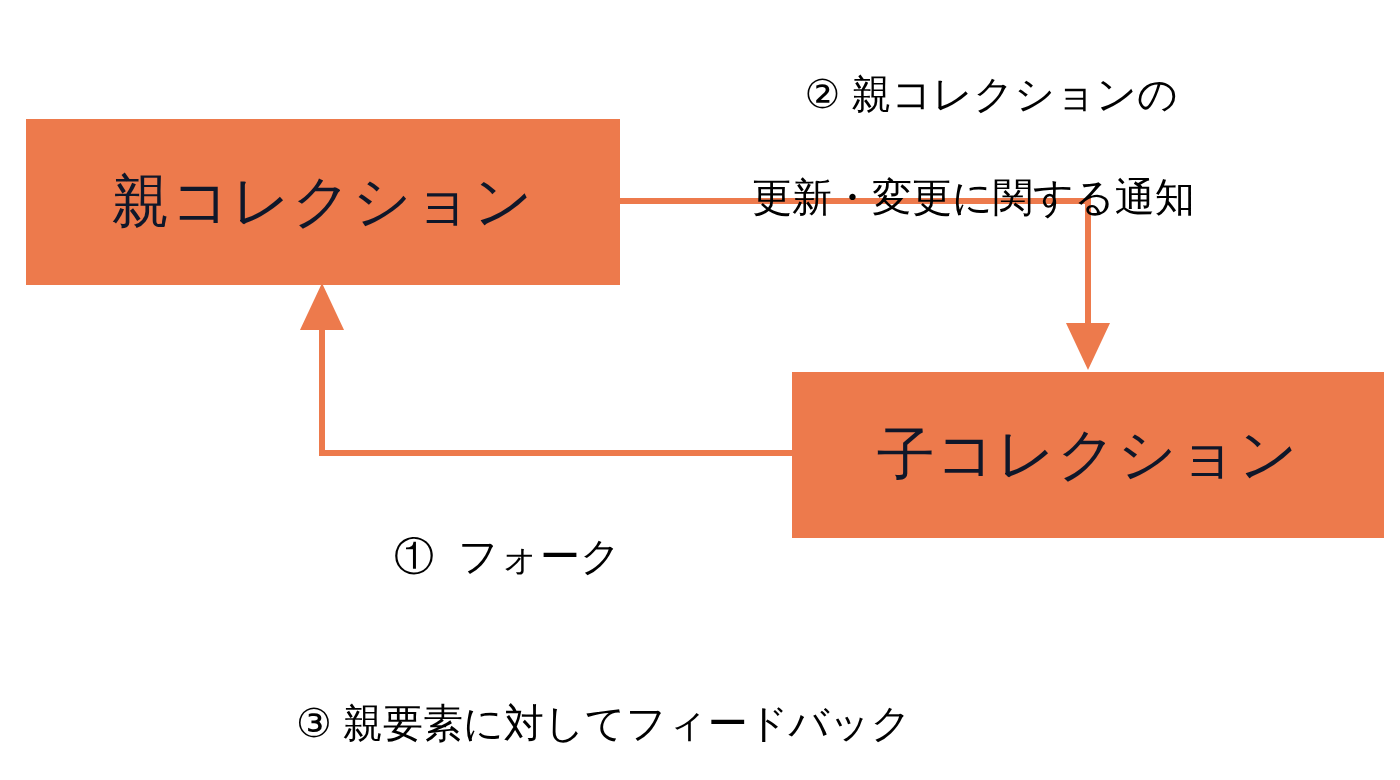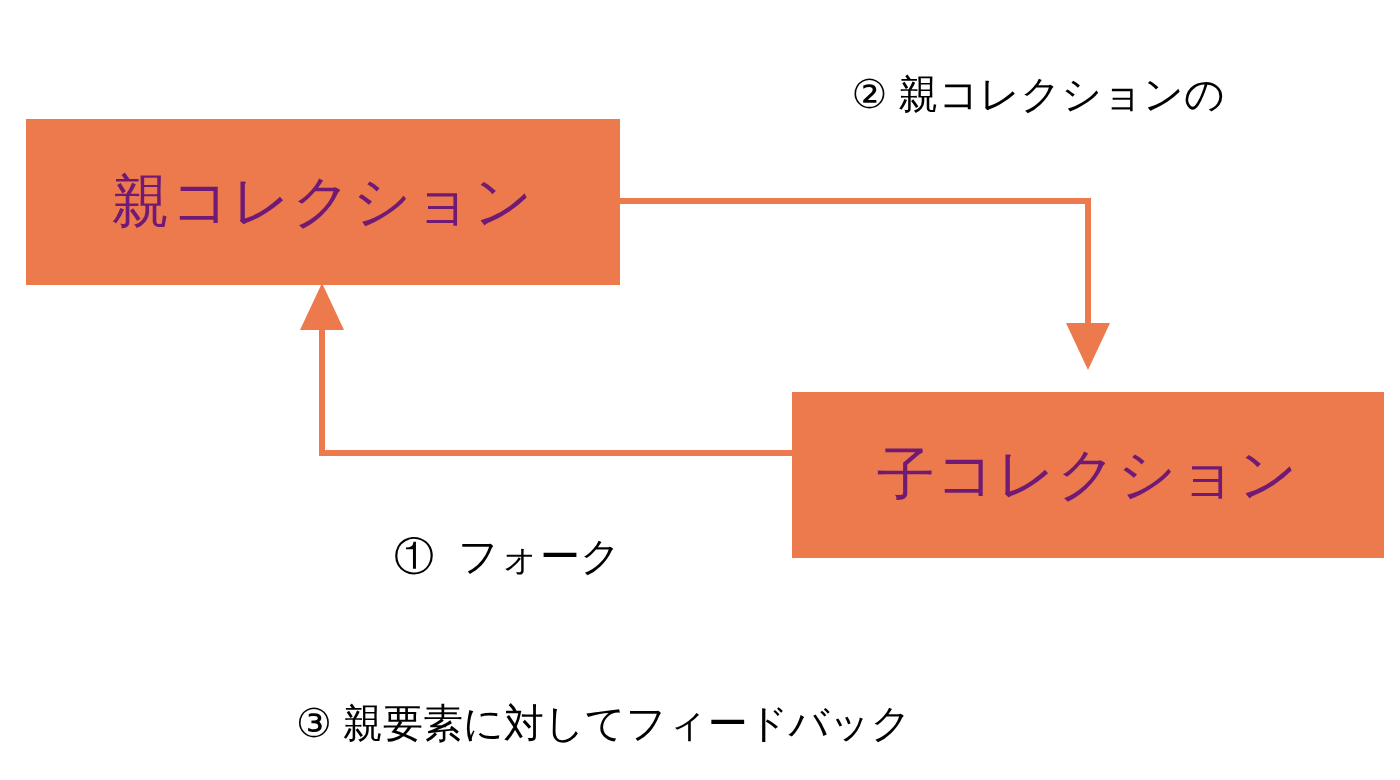--- a/index.html
+++ b/index.html
@@ -17,41 +17,40 @@
     background: #ffffff;
     overflow: hidden;
   }
 
   
   .node-box {
     position: absolute;
     display: flex;
     align-items: center;
     justify-content: center;
-    color: #701a75;
+    color: #0f172a;
     font-weight: 400;
     letter-spacing: 0.02em;
     white-space: nowrap;
   }
   #parent-box {
     left: 26px;
     top: 119px;
     width: 594px;
     height: 166px;
     background: #ED7A4C;
     font-size: 58px;
   }
   #child-box {
     left: 792px;
     top: 372px;
     width: 592px;
     height: 166px;
     background: #ED7A4C;
     font-size: 58px;
-    margin-top: 20px;
   }
 
   
   #connectors {
     position: absolute;
     left: 0;
     top: 0;
     width: 1400px;
     height: 780px;
     pointer-events: none;
@@ -62,21 +61,20 @@
     position: absolute;
     color: #000000;
     font-size: 40px;
     line-height: 1.28;
     white-space: pre;
   }
   #label-notify {
     left: 760px;
     top: 18px;
     text-align: left;
-    margin-left: 47px;
   }
   #label-notify .ln2 { display: block; margin-left: -8px; }
 
   #label-fork {
     left: 298px;
     top: 483px;
     font-family: Liberation Mono, monospace;
   }
 
   #label-feedback {
@@ -108,20 +106,21 @@
   <div id="parent-box" class="node-box">
     <span>親コレクション</span>
   </div>
 
   <div id="child-box" class="node-box">
     <span>子コレクション</span>
   </div>
 
   <div id="label-notify" class="annotation">
     <span class="ln1"><span class="circled">②</span><span> 親コレクションの</span></span>
+    <span class="ln2">更新・変更に関する通知</span>
   </div>
 
   <div id="label-fork" class="annotation">
     <span class="circled">①</span><span> フォーク</span>
   </div>
 
   <div id="label-feedback" class="annotation">
     <div><span class="circled">③</span><span> 親要素に対してフィードバック</span></div>
     
   </div>

